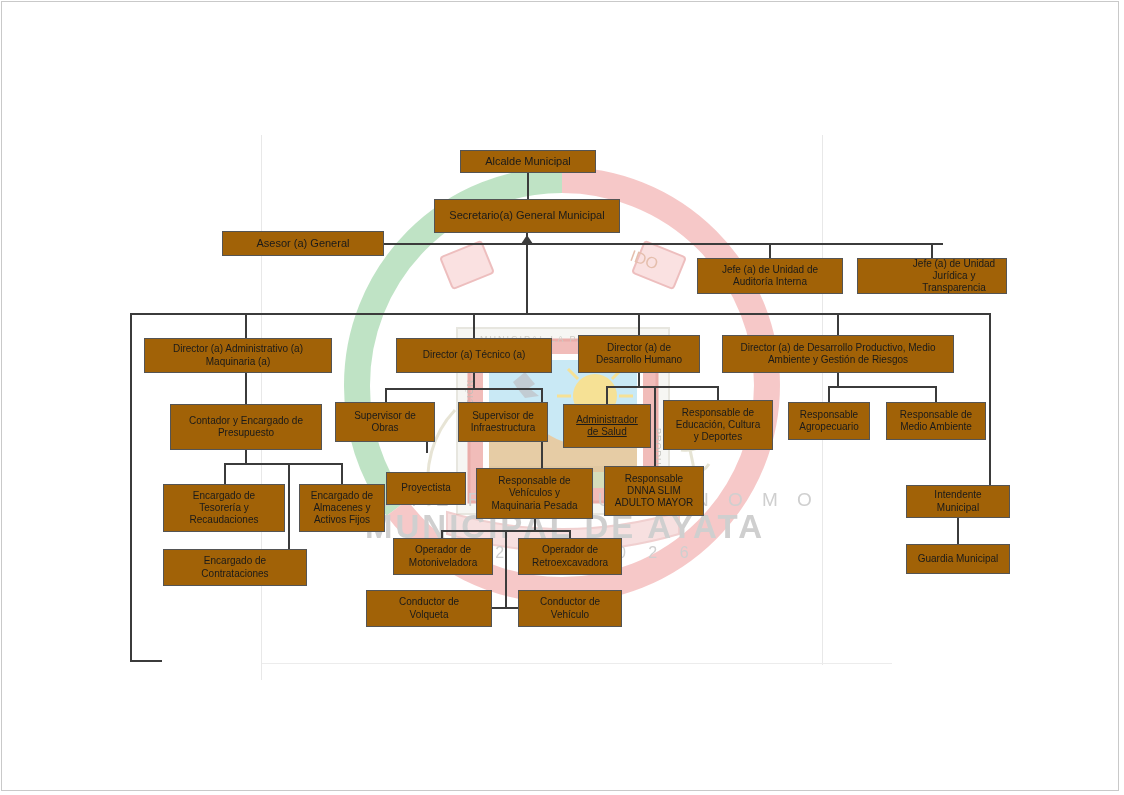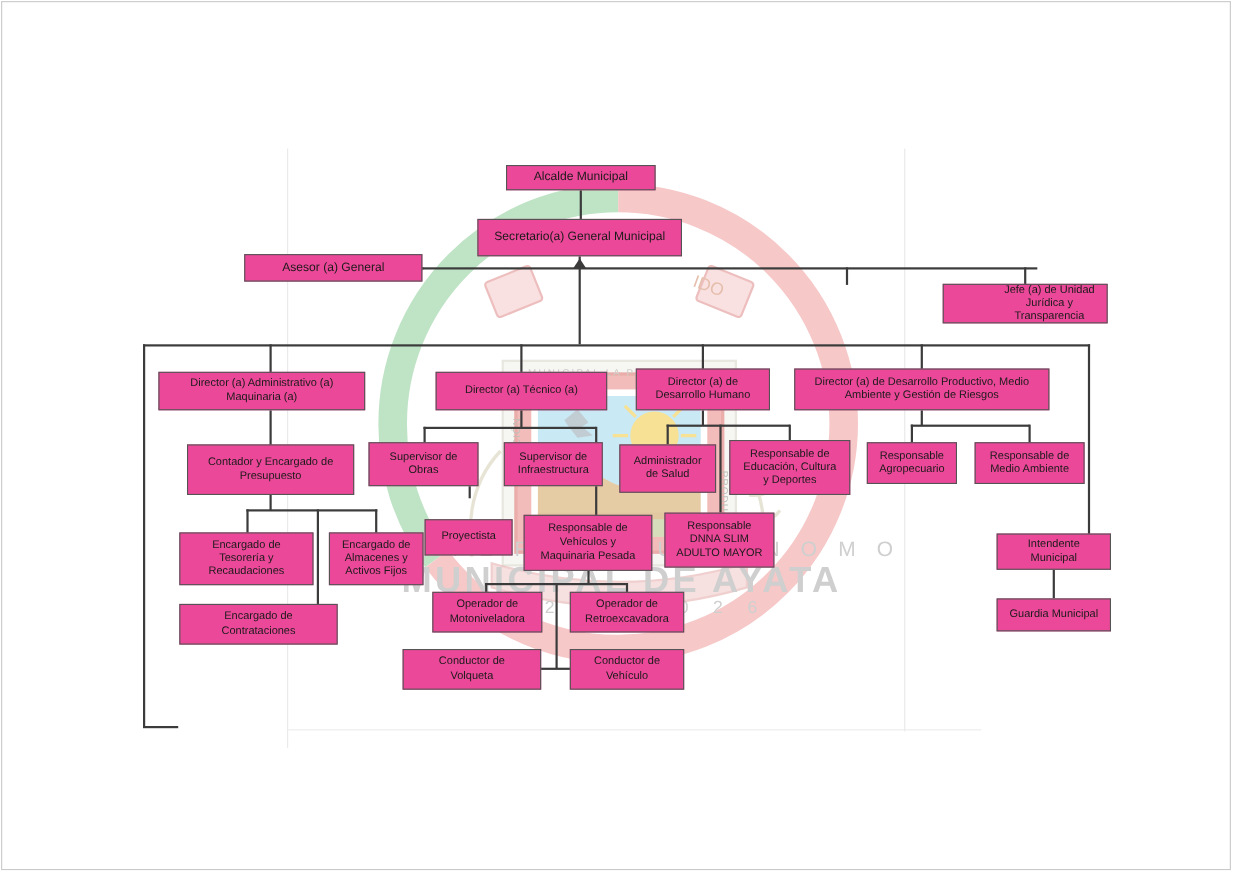--- a/index.html
+++ b/index.html
@@ -46,21 +46,21 @@
   #wm-text .wl3{font-size:16px;letter-spacing:9px;display:block;}
   
   #lines{position:absolute;left:0;top:0;width:1124px;height:795px;}
   .vl2{position:absolute;background:#3b3b3b;width:2px;}
   .hl2{position:absolute;background:#3b3b3b;height:2px;}
   
   .node{
     position:absolute;
     box-sizing:border-box;
     border:1px solid #545454;
-    background:#ec4899;
+    background:#a16207;
     color:#1a1a1a;
     display:flex;
     align-items:center;
     justify-content:center;
     text-align:center;
     line-height:1.22;
     font-size:10.5px;
     padding:1px 3px;
     z-index:5;
   }
@@ -226,20 +226,26 @@
   </div>
 
   <div class="node f11" style="left:434px;top:199px;width:186px;height:34px;">
     <span>Secretario(a) General Municipal</span>
   </div>
 
   <div class="node f11" style="left:222px;top:231px;width:162px;height:25px;">
     <span>Asesor (a)  General</span>
   </div>
 
+  <div class="node f10" style="left:697px;top:258px;width:146px;height:36px;">
+    <div>
+      <span>Jefe (a) de Unidad de</span>
+      <span>Auditoría Interna</span>
+    </div>
+  </div>
 
   <div class="node f10" style="left:857px;top:258px;width:150px;height:36px;padding-left:47px;">
     <div>
       <span>Jefe (a) de Unidad Jurídica y</span>
       <span>Transparencia</span>
     </div>
   </div>
 
   <div class="node f10" style="left:144px;top:338px;width:188px;height:35px;">
     <div>
@@ -280,21 +286,21 @@
     </div>
   </div>
 
   <div class="node f10" style="left:458px;top:402px;width:90px;height:40px;">
     <div>
       <span>Supervisor de</span>
       <span>Infraestructura</span>
     </div>
   </div>
 
-  <div class="node f10" style="left:563px;top:404px;width:88px;height:44px;">
+  <div class="node f10" style="left:563px;top:404px;width:88px;height:44px;text-decoration:underline;">
     <div>
       <span>Administrador</span>
       <span>de  Salud</span>
     </div>
   </div>
 
   <div class="node f10" style="left:663px;top:400px;width:110px;height:50px;">
     <div>
       <span>Responsable de</span>
       <span>Educación, Cultura</span>

